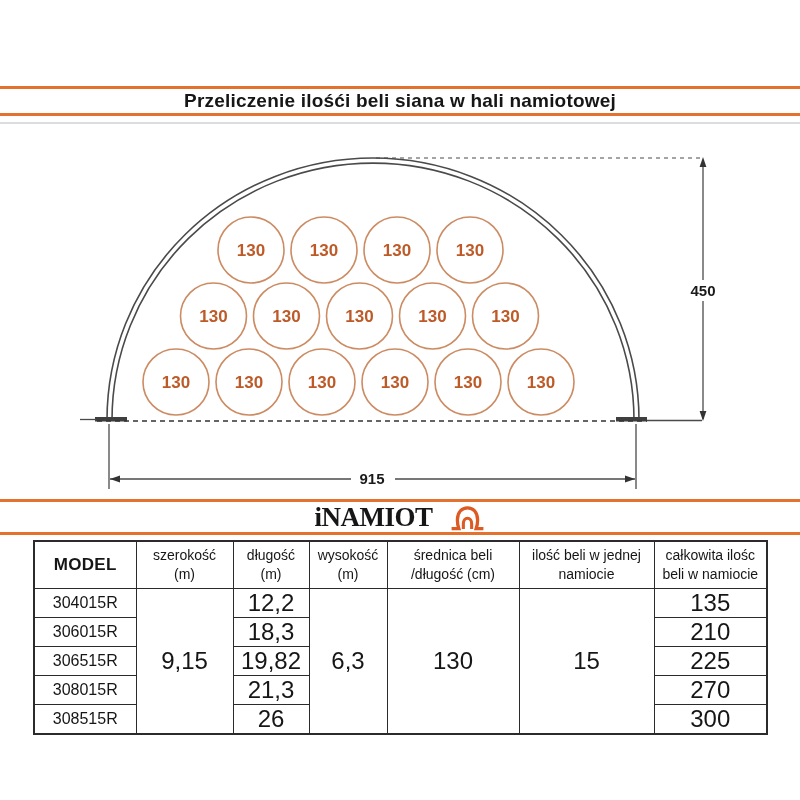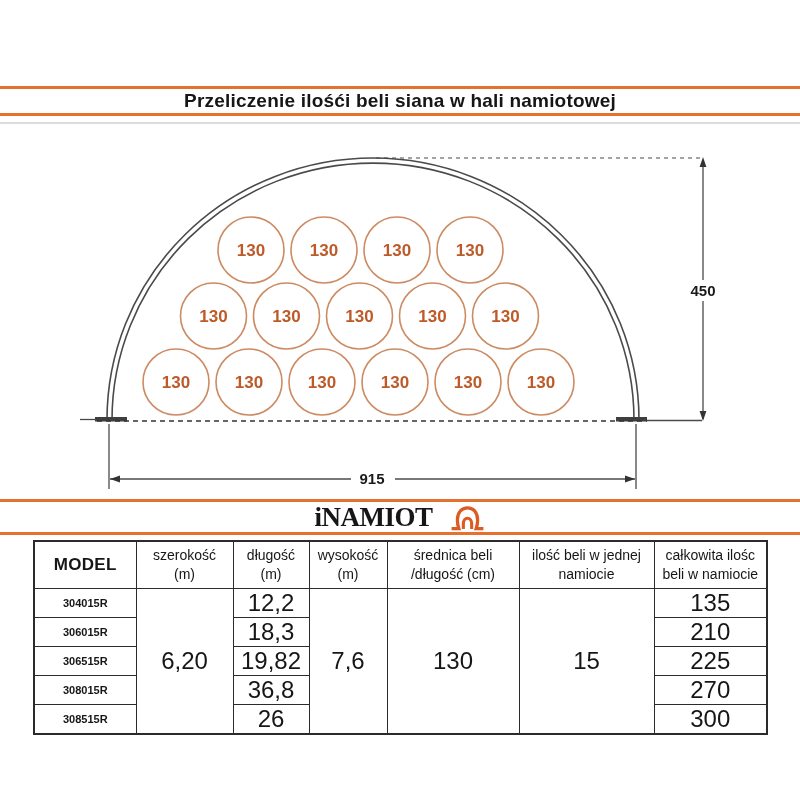--- a/index.html
+++ b/index.html
@@ -46,21 +46,21 @@
     position:absolute; left:33px; top:540px;
     border-collapse:collapse; table-layout:fixed;
     border:2px solid #2b2b2b; color:var(--ink);
   }
   table.spec th, table.spec td {
     border:1px solid #2b2b2b; text-align:center; vertical-align:middle; padding:0;
   }
   table.spec thead th { font-weight:normal; font-size:14px; height:46px; line-height:1.35; }
   table.spec thead th.model-h { font-weight:bold; font-size:17px; letter-spacing:.3px;margin-left:28px; }
   table.spec td { font-size:24px; height:26px; }
-  table.spec td.model { font-weight:bold; font-size:11px; }
+  table.spec td.model { font-weight:normal; font-size:16px; }
 </style>
 </head>
 <body>
 
 <div class="page" style="--accent: #e4722e; --icon: #dd5a22; --ink: #161616;">
 
   <div class="title-bar">
     <span>Przeliczenie ilośći beli siana w hali namiotowej</span>
   </div>
   <div class="ghost-line"></div>
@@ -175,40 +175,40 @@
           </th>
           <th>
             <div>całkowita ilośc</div>
             <div>beli w namiocie</div>
           </th>
         </tr>
       </thead>
     <tbody id="spec-body">
         <tr>
           <td class="model">304015R</td>
-          <td rowspan="5">6,20</td>
+          <td rowspan="5">9,15</td>
           <td>12,2</td>
-          <td rowspan="5">7,6</td>
+          <td rowspan="5">6,3</td>
           <td rowspan="5">130</td>
           <td rowspan="5">15</td>
           <td>135</td>
         </tr>
         <tr>
           <td class="model">306015R</td>
           <td>18,3</td>
           <td>210</td>
         </tr>
         <tr>
           <td class="model">306515R</td>
           <td>19,82</td>
           <td>225</td>
         </tr>
         <tr>
           <td class="model">308015R</td>
-          <td>36,8</td>
+          <td>21,3</td>
           <td>270</td>
         </tr>
         <tr>
           <td class="model">308515R</td>
           <td>26</td>
           <td>300</td>
         </tr>
       </tbody>
   </table>
 

